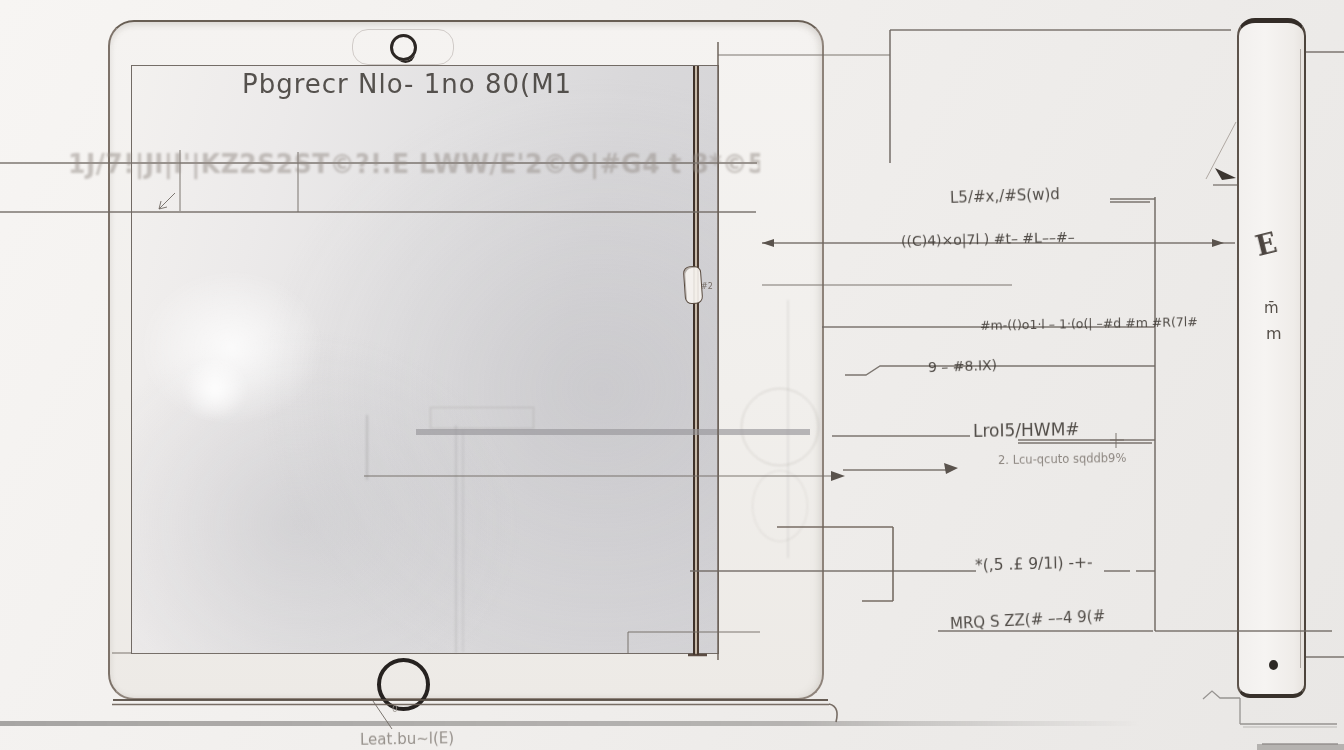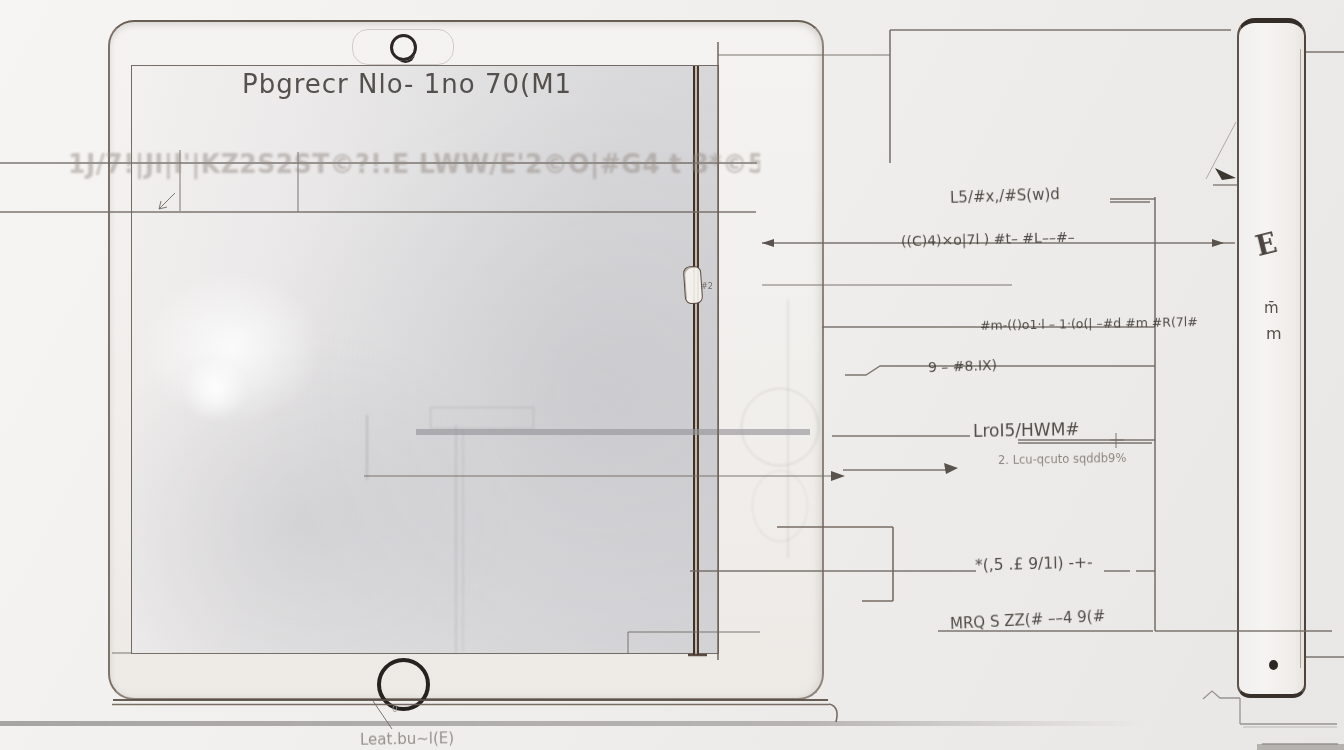--- a/index.html
+++ b/index.html
@@ -192,21 +192,21 @@
       <path class="dark" d="M113 700 H828"></path>
       <path class="dk2" d="M112 704.5 H829 M829 704 C838 706 838 714 836 722"></path>
       <path class="w1" d="M373 701 L392 729"></path>
       <path class="gray" d="M1203 699 L1212 691 L1220 698 H1240 M1240 698 V724 M1240 724 H1337"></path>
       <path class="gray2" d="M1243 727 H1337"></path>
       <path class="band" d="M1257 747 H1344"></path>
       <path class="gray" d="M1262 744 H1338"></path>
     </g>
   </svg>
 
-  <div class="abs hand title-text z5">Pbgrecr Nlo- 1no 70(M1</div>
+  <div class="abs hand title-text z5">Pbgrecr Nlo- 1no 80(M1</div>
   <div class="abs watermark z5">1J/7!|Jl|I'|KZ2S2ST©?!.E LWW/E'2©O|#G4 t 8*©5tCO</div>
 
   <div class="abs hand lbl-a z5">L5/#x,/#S(w)d</div>
   <div class="abs hand lbl-b z5">((C)4)×o|7l ) #t– #L––#–</div>
   <div class="abs hand lbl-d z5">#m-(()o1·l – 1·(o(| –#d #m #R(7l#</div>
   <div class="abs hand lbl-e z5">9 – #8.IX)</div>
   <div class="abs hand lbl-f z5">LroI5/HWM#</div>
   <div class="abs hand lbl-f2 z5">2. Lcu-qcuto sqddb9%</div>
   <div class="abs hand lbl-h z5">*(,5 .£ 9/1l) -+-</div>
   <div class="abs hand lbl-i z5">MRQ S ZZ(# ––4 9(#</div>

